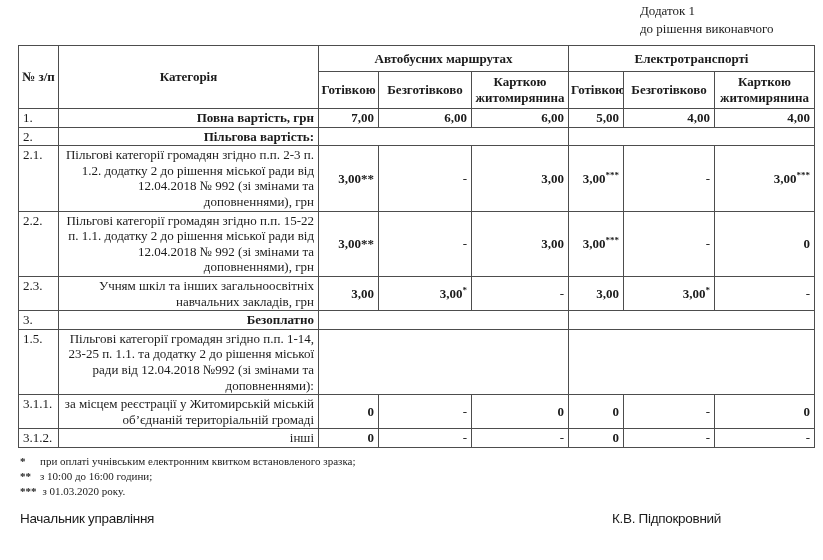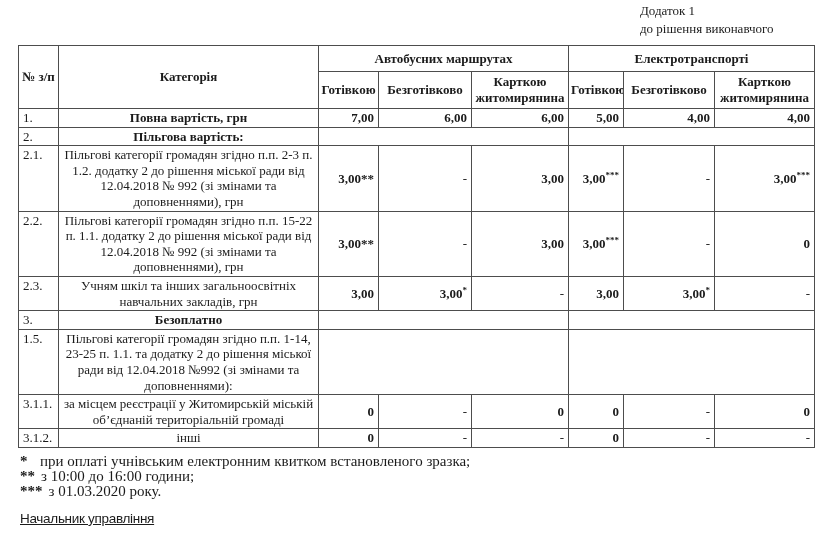--- a/index.html
+++ b/index.html
@@ -37,46 +37,46 @@
   table.tariff thead th {
     font-weight: bold;
     text-align: center;
     vertical-align: middle;
     padding: 2px 2px;
   }
   th.th-top { vertical-align: top; }
   tr.hdr-groups th { height: 21px; }
   tr.hdr-sub th { height: 32px; }
   td.cell-num { vertical-align: top; text-align: left; }
-  td.cell-category { vertical-align: top; text-align: center; margin-top: 36px; }
+  td.cell-category { vertical-align: top; text-align: right; margin-top: 36px; }
   td.cell-category.bold { font-weight: bold; }
   td.cell-value {
     text-align: right; vertical-align: middle; font-weight: bold;
   }
   td.cell-value.dash { font-weight: normal; }
   td.cell-value sup { font-size: 9px; line-height: 0; }
   tr.h16 td { height: 14px; }
   tr.h32 td { height: 30px; }
   tr.h63 td { height: 60px; }
 
   
-  .footnotes { margin: 6px 12px 0 20px; font-size: 15px; line-height: 15px; }
+  .footnotes { margin: 6px 12px 0 20px; font-size: 11px; line-height: 15px; }
   .footnote { white-space: nowrap; }
   .footnote .marker { font-weight: bold; display: inline-block; min-width: 14px; }
   .footnote .fn-text { padding-left: 6px; }
 
   
   .signatures {
     margin: 12px 0 0 20px;
     width: 725px;
     font-family: "Liberation Sans", sans-serif;
     font-size: 13.5px;
     letter-spacing: -0.3px;
   }
-  .sig-row { display: flex; margin-bottom: 14px; text-decoration: underline; }
+  .sig-row { display: flex; margin-bottom: 14px; }
   .sig-name { margin-left: auto; width: 133px; text-align: left; }
 </style>
 </head>
 <body>
 
 <div class="annex">
   <div>Додаток 1</div>
   <div>до рішення виконавчого</div>
 </div>
 
@@ -191,14 +191,15 @@
 
 <div class="footnotes">
     <div class="footnote"><span class="marker">*</span><span class="fn-text">при оплаті учнівським електронним квитком встановленого зразка;</span></div>
     <div class="footnote"><span class="marker">**</span><span class="fn-text">з 10:00 до 16:00 години;</span></div>
     <div class="footnote"><span class="marker">***</span><span class="fn-text">з 01.03.2020 року.</span></div>
   </div>
 
 <div class="signatures">
     <div class="sig-row">
       <span>Начальник управління</span>
+      <span class="sig-name">К.В. Підпокровний</span>
     </div>
   </div>
 
 </body></html>

